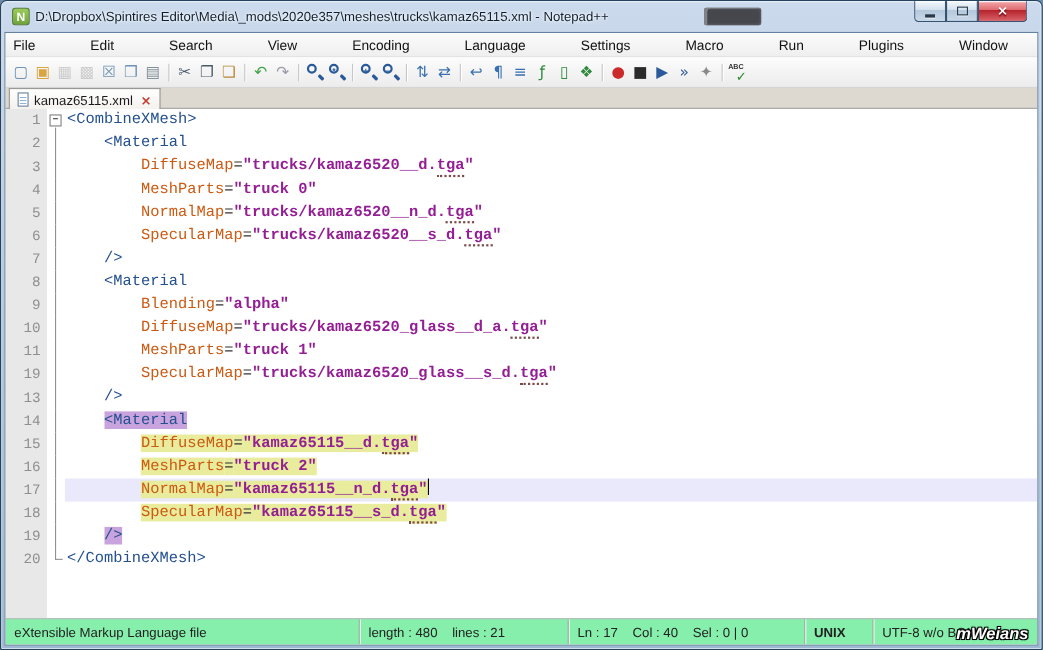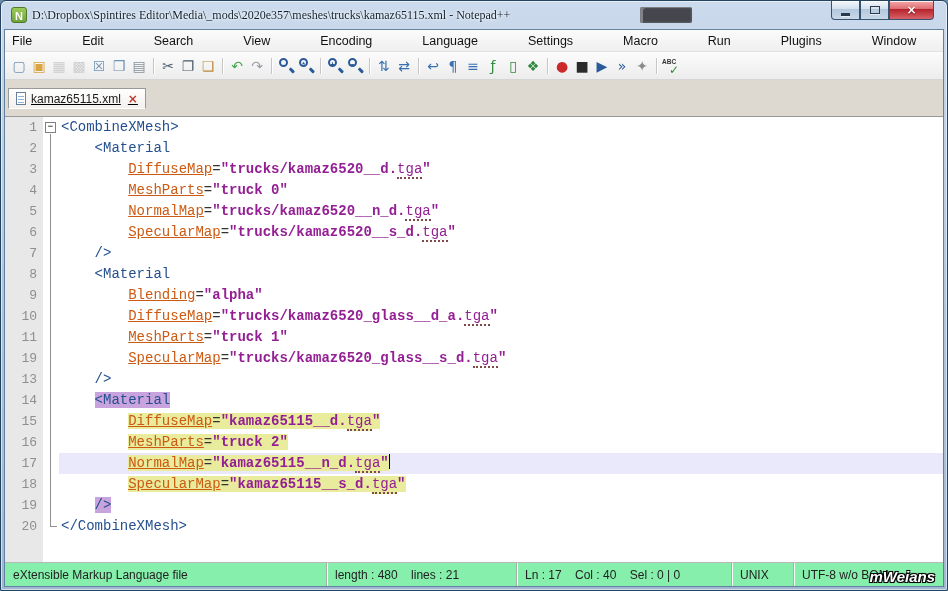--- a/index.html
+++ b/index.html
@@ -12,21 +12,21 @@
     padding:0 3px 3px 3px;
     font-family:"Liberation Sans",sans-serif;
   }
   
   .titlebar{position:relative;height:28px;display:flex;align-items:center;padding-left:7px;}
   .app-icon{
     width:16px;height:16px;border-radius:3px;background:linear-gradient(#9CCB5A,#6FA33C);
     color:#fff;font:bold 11px/16px "Liberation Sans",sans-serif;text-align:center;margin-right:5px;
     border:1px solid #4F7A2A;flex:0 0 auto;
   }
-  .title-text{font-size:12px;color:#0F1E2E;text-shadow:0 0 4px rgba(255,255,255,.95),0 0 2px #fff;white-space:nowrap;overflow:hidden;max-width:620px;font-family:Liberation Serif, serif;}
+  .title-text{font-size:12px;color:#0F1E2E;text-shadow:0 0 4px rgba(255,255,255,.95),0 0 2px #fff;white-space:nowrap;overflow:hidden;max-width:620px;}
   .watermark-top{
     position:absolute;top:6px;right:252px;width:52px;height:16px;background:#333338;opacity:.88;
     border-radius:2px;box-shadow:inset 0 0 3px #6a6a70, inset 4px 2px 0 -1px rgba(255,255,255,.35);
   }
   .win-btns{position:absolute;top:0;right:10px;display:flex;z-index:5;}
   .wbtn{
     width:29px;height:19px;border:1px solid #37536F;border-top:none;
     background:linear-gradient(#F2F7FC 0%,#D3E0EE 45%,#B4C8DC 46%,#C8D8E8 100%);
     display:flex;align-items:center;justify-content:center;box-shadow:inset 0 1px 0 rgba(255,255,255,.8);
   }
@@ -48,53 +48,53 @@
   
   .toolbar{height:28px;flex:0 0 auto;display:flex;align-items:center;padding-left:4px;background:linear-gradient(#FCFCFC,#ECECEC);border-bottom:1px solid #D5D5D5;}
   .ticon{width:20px;height:20px;display:inline-flex;align-items:center;justify-content:center;font:14px/1 "DejaVu Sans",sans-serif;border-radius:3px;cursor:default;position:relative;flex:0 0 auto;}
   .ticon.dis{opacity:.4;filter:grayscale(1);}
   .tsep{width:1px;height:16px;background:#C6C6C6;box-shadow:1px 0 0 #fff;margin:0 4px;flex:0 0 auto;}
   .mag i{position:absolute;left:3px;top:2px;width:9px;height:9px;border:2px solid currentColor;border-radius:50%;font:bold 8px/9px "Liberation Sans",sans-serif;font-style:normal;text-align:center;color:currentColor;}
   .mag::after{content:'';position:absolute;left:13px;top:13px;width:6px;height:2.5px;background:currentColor;transform:rotate(45deg);border-radius:1px;}
   .abc b{position:absolute;top:2px;left:1px;font:bold 6.5px/7px "Liberation Sans",sans-serif;color:#333;letter-spacing:0;}
   .abc em{position:absolute;bottom:0;right:2px;font-style:normal;font-weight:bold;color:#2a8a2a;font-size:12px;line-height:12px;}
   
-  .tabbar{height:37px;flex:0 0 auto;background:#DDD9D1;border-bottom:1px solid #999;display:flex;align-items:center;padding-left:3px;text-decoration:underline;}
+  .tabbar{height:19px;flex:0 0 auto;background:#DDD9D1;border-bottom:1px solid #999;display:flex;align-items:flex-start;padding-left:3px;}
   .tab{height:21px;margin-bottom:-1px;border:1px solid #999;border-bottom:1px solid #fff;background:linear-gradient(#FFFFFF,#F3F1ED);display:flex;align-items:center;gap:5px;padding:0 7px;font-size:12px;color:#1a1a1a;cursor:default;}
   .doc-icon{width:10px;height:13px;background:#fff;border:1px solid #6a7f9a;position:relative;flex:0 0 auto;}
   .doc-icon::after{content:'';position:absolute;left:1px;right:1px;top:3px;height:8px;background:repeating-linear-gradient(180deg,#8fb3d9 0 1px,transparent 1px 3px);}
   .tab-close{color:#C23B2E;font:bold 12px/12px "DejaVu Sans",sans-serif;margin-left:2px;cursor:default;}
   
   .editor{flex:1 1 auto;overflow:hidden;background:linear-gradient(90deg,#E8E8E8 0,#E8E8E8 38px,#FFFFFF 38px);font-family:"Liberation Mono","DejaVu Sans Mono",monospace;}
   .line{display:flex;height:21px;line-height:21px;white-space:pre;}
   .num{width:38px;flex:0 0 auto;text-align:right;padding-right:6px;color:#8F8F8F;font-size:13px;}
   .fold{width:16px;flex:0 0 auto;position:relative;}
   .fbox{position:absolute;left:2px;top:5px;width:11px;height:11px;border:1px solid #808080;background:#fff;font:bold 9px/9px "Liberation Mono",monospace;text-align:center;color:#404040;z-index:1;}
   .stem{position:absolute;left:7px;top:17px;bottom:0;width:1px;background:#909090;}
   .vline{position:absolute;left:7px;top:0;bottom:0;width:1px;background:#909090;}
   .lend{position:absolute;left:7px;top:0;height:11px;width:1px;background:#909090;}
   .lend::after{content:'';position:absolute;left:0;top:10px;width:7px;height:1px;background:#909090;}
   .code{flex:1 1 auto;font-size:14px;padding-left:2px;}
   .line.cur .code{background:#E9E9FB;}
   .tk-s{color:#333;}
   .tk-t{color:#24508F;}
-  .tk-a{color:#CC5A12;text-decoration:underline;}
+  .tk-a{color:#CC5A12;}
   .tk-e{color:#333;}
   .tk-v{color:#941F94;font-weight:bold;}
-  .tk-u{color:#941F94;font-weight:normal;border-bottom:2px dotted #7c4a4a;}
+  .tk-u{color:#941F94;font-weight:bold;border-bottom:2px dotted #7c4a4a;}
   .hl-y{background:#E8EC9C;}
   .hl-p{background:#C9A3DD;}
   .caret{display:inline-block;width:1px;height:15px;background:#000;vertical-align:-2px;}
   
   .statusbar{height:24px;flex:0 0 auto;background:#86efac;border-top:1px solid #B8B8B8;display:flex;align-items:stretch;font-size:12px;color:#222;white-space:pre;overflow:hidden;}
   .sb-sec{padding:5px 8px 0 8px;border-left:1px solid #ABABAB;box-shadow:inset 1px 0 0 #FBFBFB;}
   .sb-type{flex:1 1 auto;border-left:none;box-shadow:none;}
   .sb-length{width:190px;flex:0 0 auto;}
   .sb-cursor{width:215px;flex:0 0 auto;}
-  .sb-eol{width:62px;flex:0 0 auto;}
+  .sb-eol{width:62px;flex:0 0 auto;font-weight:bold;}
   .sb-enc{width:150px;flex:0 0 auto;}
   
   .watermark-bottom{
     position:absolute;bottom:5px;right:12px;z-index:20;
     font:bold italic 15px "Liberation Sans",sans-serif;color:#fff;
     text-shadow:-1px -1px 0 #000,1px -1px 0 #000,-1px 1px 0 #000,1px 1px 0 #000,0 0 2px #000;
   }
 </style>
 </head>
 <body>

